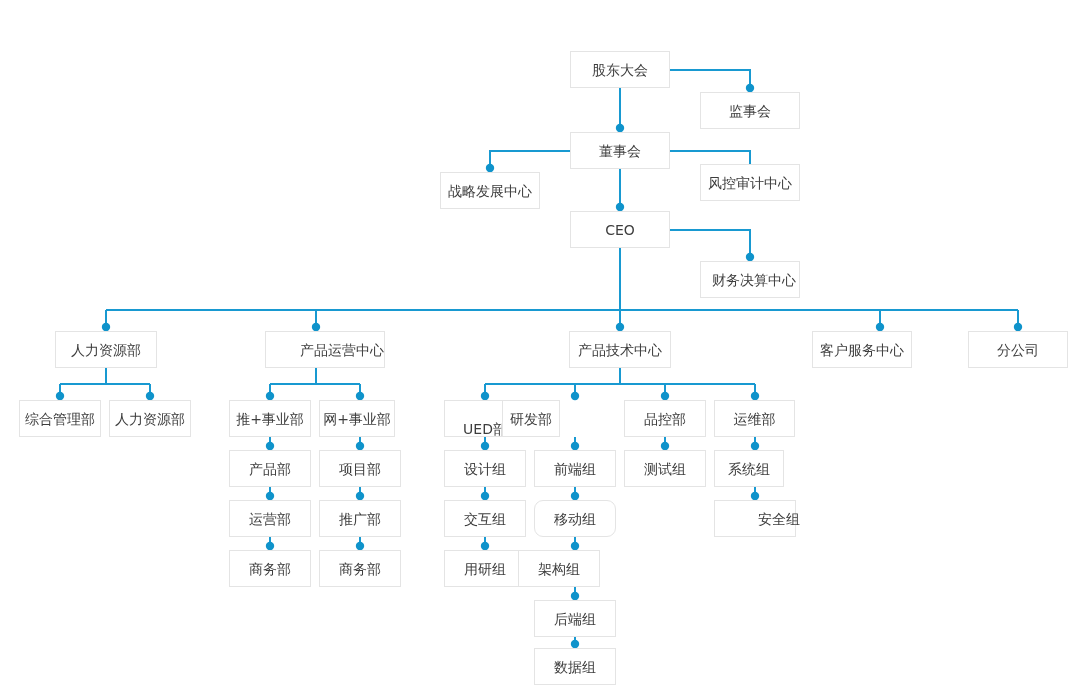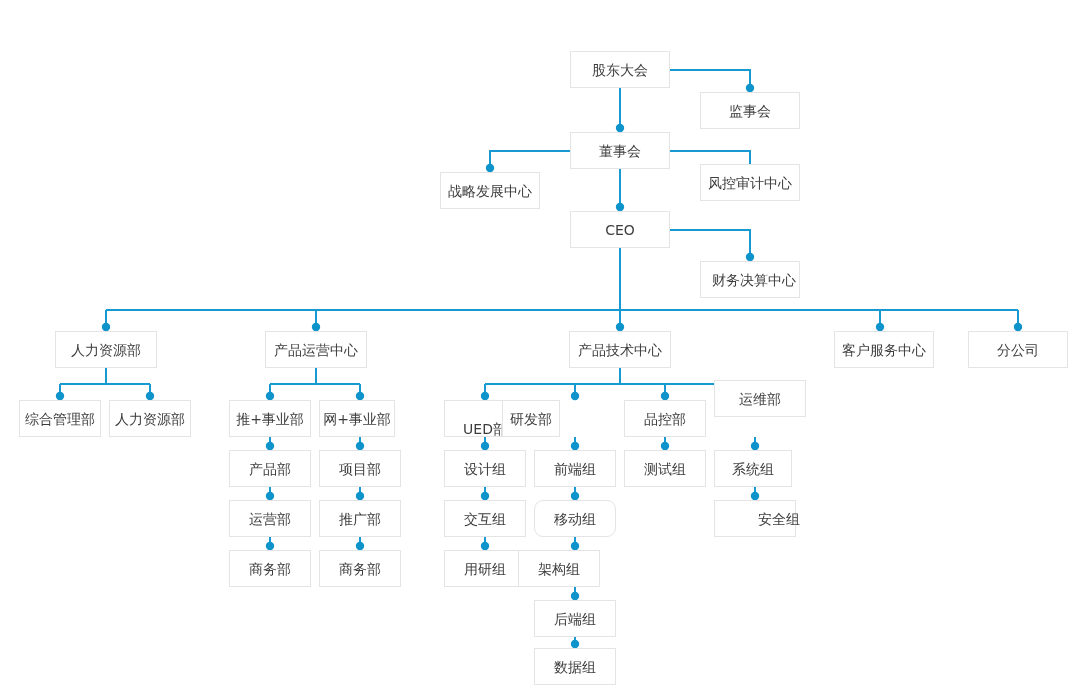--- a/index.html
+++ b/index.html
@@ -142,27 +142,27 @@
       </div>
       <div class="org-node" style="left: 570px; top: 211px; width: 100px; height: 37px;">
         <span class="org-node-label">CEO</span>
       </div>
       <div class="org-node" style="left: 700px; top: 261px; width: 100px; height: 37px; padding-left: 8px;">
         <span class="org-node-label">财务决算中心</span>
       </div>
       <div class="org-node" style="left: 55px; top: 331px; width: 102px; height: 37px;">
         <span class="org-node-label">人力资源部</span>
       </div>
-      <div class="org-node" style="left: 265px; top: 331px; width: 102px; height: 37px;">
+      <div class="org-node" style="left: 265px; top: 331px; width: 120px; height: 37px; justify-content: flex-end;">
         <span class="org-node-label">产品运营中心</span>
       </div>
       <div class="org-node" style="left: 569px; top: 331px; width: 102px; height: 37px;">
         <span class="org-node-label">产品技术中心</span>
       </div>
-      <div class="org-node" style="left: 834px; top: 331px; width: 100px; height: 37px;">
+      <div class="org-node" style="left: 812px; top: 331px; width: 100px; height: 37px;">
         <span class="org-node-label">客户服务中心</span>
       </div>
       <div class="org-node" style="left: 968px; top: 331px; width: 100px; height: 37px; text-align: right;">
         <span class="org-node-label">分公司</span>
       </div>
       <div class="org-node" style="left: 19px; top: 400px; width: 82px; height: 37px;">
         <span class="org-node-label">综合管理部</span>
       </div>
       <div class="org-node" style="left: 109px; top: 400px; width: 82px; height: 37px;">
         <span class="org-node-label">人力资源部</span>
@@ -175,39 +175,39 @@
       </div>
       <div class="org-node" style="left: 444px; top: 400px; width: 82px; height: 37px; align-items: flex-end;">
         <span class="org-node-label">UED部</span>
       </div>
       <div class="org-node" style="left: 502px; top: 400px; width: 58px; height: 37px;">
         <span class="org-node-label">研发部</span>
       </div>
       <div class="org-node" style="left: 624px; top: 400px; width: 82px; height: 37px;">
         <span class="org-node-label">品控部</span>
       </div>
-      <div class="org-node" style="left: 714px; top: 380px; width: 92px; height: 37px;">
+      <div class="org-node" style="left: 714px; top: 400px; width: 81px; height: 37px;">
         <span class="org-node-label">运维部</span>
       </div>
       <div class="org-node" style="left: 229px; top: 450px; width: 82px; height: 37px;">
         <span class="org-node-label">产品部</span>
       </div>
       <div class="org-node" style="left: 319px; top: 450px; width: 82px; height: 37px;">
         <span class="org-node-label">项目部</span>
       </div>
       <div class="org-node" style="left: 444px; top: 450px; width: 82px; height: 37px;">
         <span class="org-node-label">设计组</span>
       </div>
       <div class="org-node" style="left: 534px; top: 450px; width: 82px; height: 37px;">
         <span class="org-node-label">前端组</span>
       </div>
       <div class="org-node" style="left: 624px; top: 450px; width: 82px; height: 37px;">
         <span class="org-node-label">测试组</span>
       </div>
-      <div class="org-node" style="left: 714px; top: 450px; width: 78px; height: 37px;">
+      <div class="org-node" style="left: 714px; top: 450px; width: 70px; height: 37px;">
         <span class="org-node-label">系统组</span>
       </div>
       <div class="org-node" style="left: 229px; top: 500px; width: 82px; height: 37px;">
         <span class="org-node-label">运营部</span>
       </div>
       <div class="org-node" style="left: 319px; top: 500px; width: 82px; height: 37px;">
         <span class="org-node-label">推广部</span>
       </div>
       <div class="org-node" style="left: 444px; top: 500px; width: 82px; height: 37px;">
         <span class="org-node-label">交互组</span>

